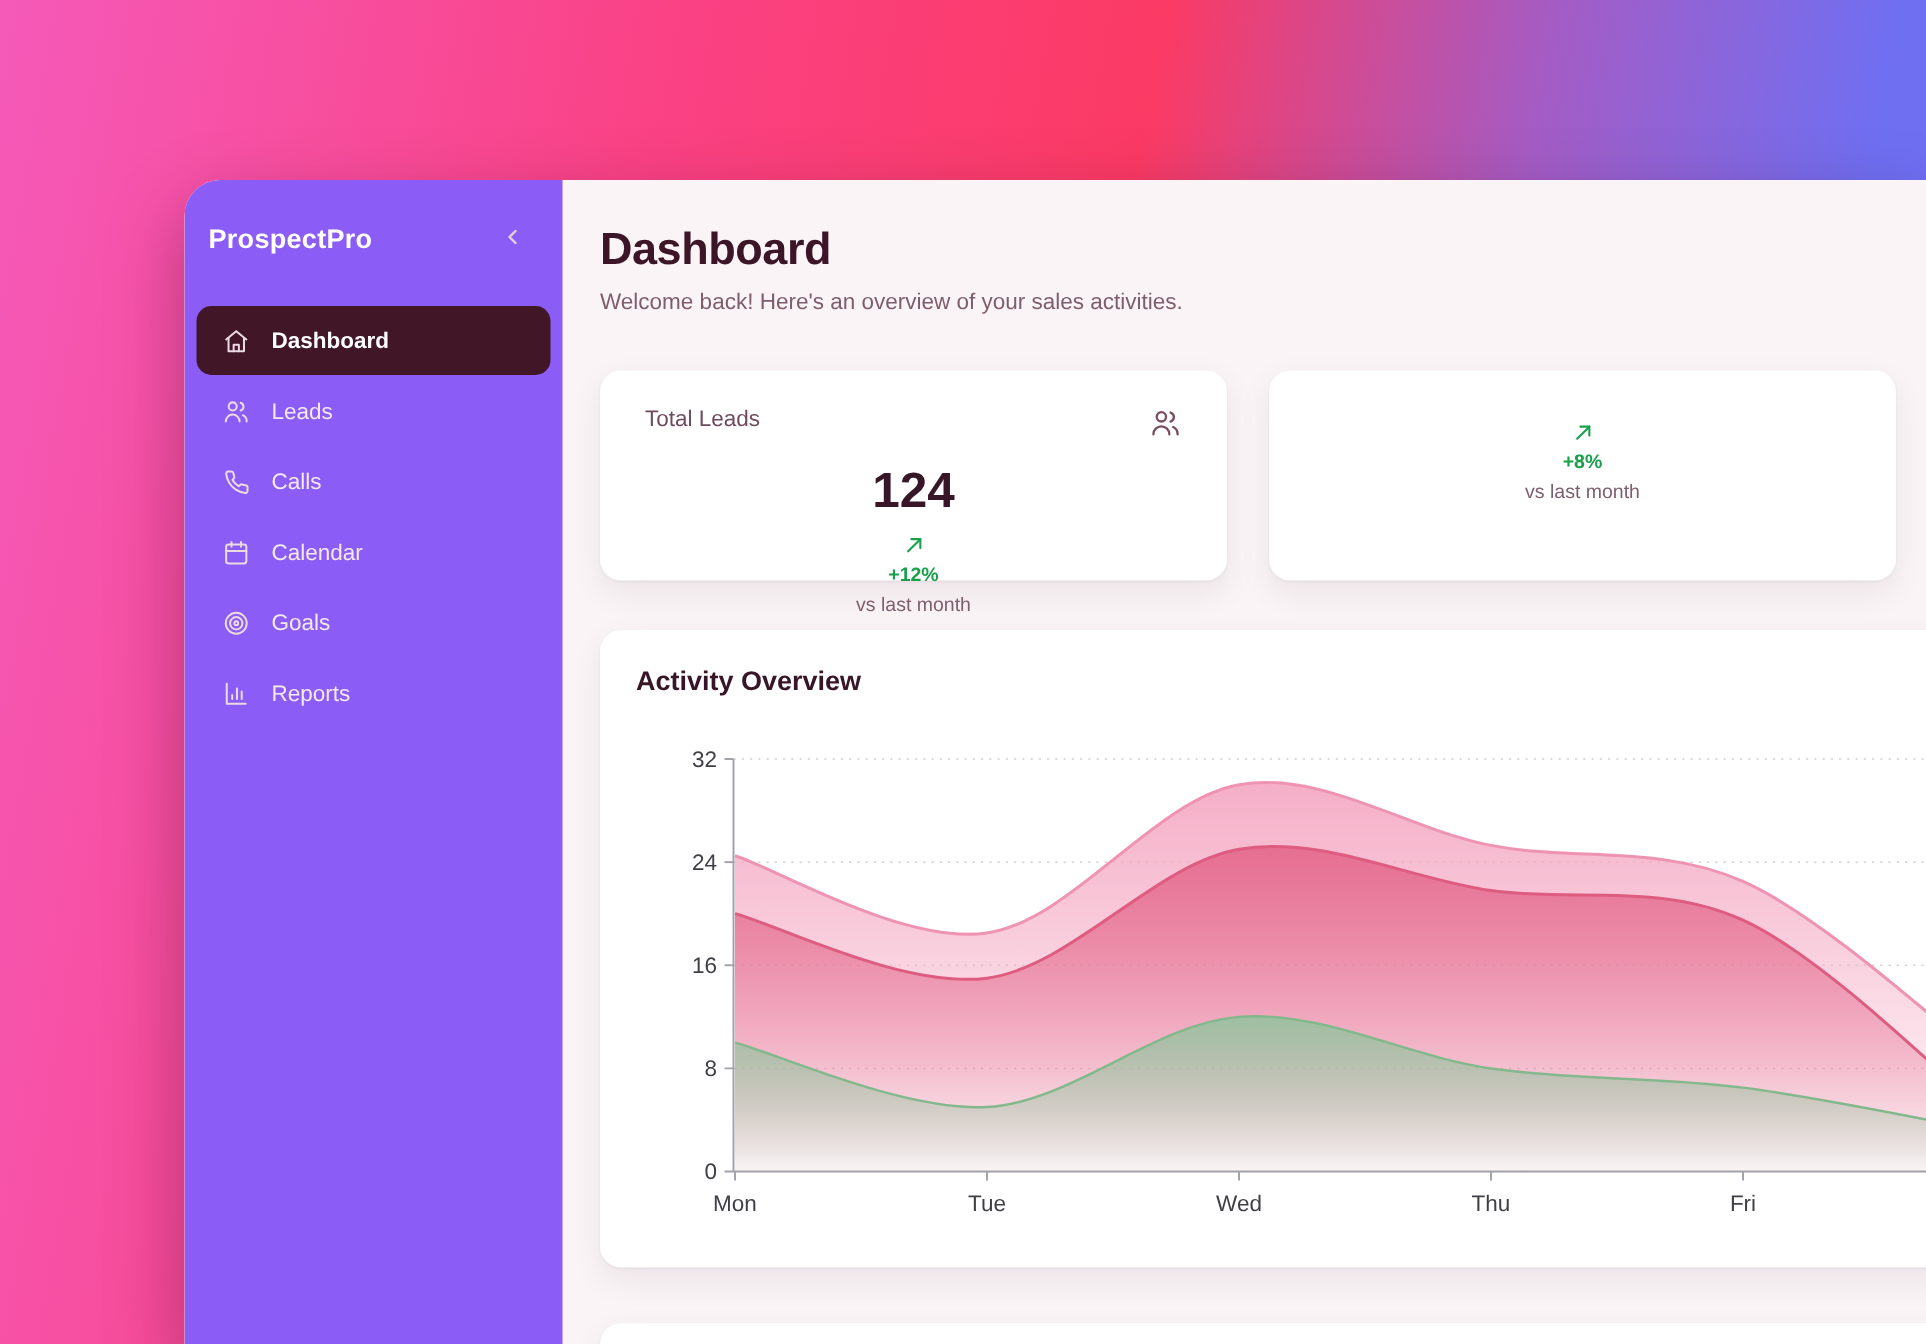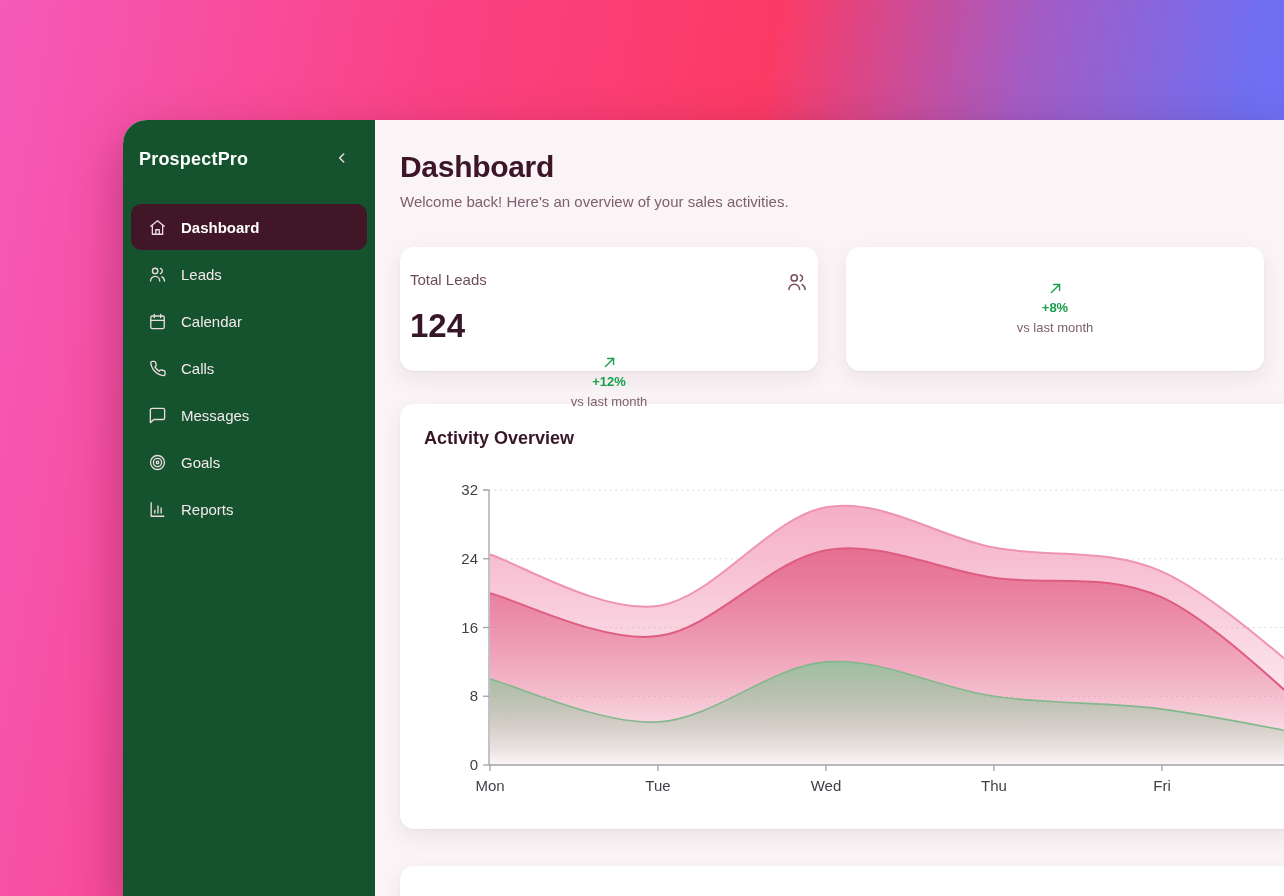--- a/index.html
+++ b/index.html
@@ -4,21 +4,21 @@
 <style>
   * { margin:0; padding:0; box-sizing:border-box; }
   html,body { width:1284px; height:896px; overflow:hidden; font-family:"Liberation Sans", sans-serif; }
   .stage { position:relative; width:1284px; height:896px; overflow:hidden;
     background:linear-gradient(100deg,#f55ab9 0%,#fa4183 32%,#fb3a64 54%,#a45cc4 72%,#6f6ff2 88%,#6b6ef4 100%); }
   .window { position:absolute; left:123px; top:120px; right:0; bottom:0;
     border-radius:24px 0 0 0; overflow:hidden; display:flex; background:#faf4f6;
     box-shadow:0 20px 50px rgba(60,10,40,.35); }
 
   
-  .sidebar { flex:0 0 252px; background:#14532d; color:#f4e9ee; padding:22px 8px 20px;
+  .sidebar { flex:0 0 252px; background:#8b5cf6; color:#f4e9ee; padding:22px 8px 20px;
     display:flex; flex-direction:column; }
   .side-header { display:flex; align-items:center; justify-content:space-between; padding:0 12px 0 8px; height:34px; }
   .brand { font-size:18px; font-weight:700; color:#ffffff; letter-spacing:.2px; }
   .collapse-btn { background:none; border:none; color:#e9d2dd; cursor:pointer; width:26px; height:26px;
     display:flex; align-items:center; justify-content:center; }
   .nav { margin-top:28px; display:flex; flex-direction:column; gap:1px; }
   .nav-item { display:flex; align-items:center; gap:14px; padding:13px 16px; border-radius:10px;
     color:#f4e9ee; font-size:15px; font-weight:500; text-decoration:none; cursor:pointer; }
   .nav-item.active { background:#411627; color:#ffffff; font-weight:600; }
   .nav-icon { display:flex; align-items:center; justify-content:center; width:20px; height:20px; color:#ecdae3; }
@@ -26,21 +26,21 @@
 
   
   .main { position:relative; flex:1 1 auto; padding:30px 0 0 25px; overflow:visible; }
   .page-title { font-size:30px; font-weight:800; color:#3c1527; letter-spacing:-.3px; }
   .page-subtitle { margin-top:9px; font-size:15px; color:#7e5e6d; }
 
   .card { background:#ffffff; border-radius:14px;
     box-shadow:0 1px 2px rgba(40,10,25,.05), 0 8px 22px rgba(60,21,39,.07); }
 
   .stats-row { display:flex; gap:28px; margin-top:37px; width:1320px; }
-  .stat-card { flex:0 0 418px; height:124px; padding:24px 10px; }
+  .stat-card { flex:0 0 418px; height:140px; padding:24px 30px;text-align:center; }
   .stat-top { display:flex; align-items:flex-start; justify-content:space-between; }
   .stat-label { font-size:15px; color:#6e4c5d; }
   .stat-icon { color:#7b4e62; }
   .stat-icon svg { width:22px; height:22px; }
   .stat-value { margin-top:10px; font-size:33px; font-weight:700; color:#371627; }
   .stat-trend { margin-top:11px; font-size:13px; display:flex; align-items:center; gap:5px;flex-direction:column; }
   .trend-icon { color:#18a04b; display:flex; }
   .trend-icon svg { width:13px; height:13px; }
   .trend-pct { color:#18a04b; font-weight:600; }
   .trend-note { color:#7e5e6d; }
@@ -86,41 +86,33 @@
                 <path d="M3.2 20.2c0-3.2 2.6-5.8 5.8-5.8s5.8 2.6 5.8 5.8"></path>
                 <path d="M15.7 4.4c1.4.5 2.4 1.8 2.4 3.3s-1 2.8-2.4 3.3"></path>
                 <path d="M17.6 14.9c1.9.9 3.2 2.9 3.2 5.3"></path>
               </svg>
             </span>
             <span class="nav-label">Leads</span>
           </a>
           <a class="nav-item">
             <span class="nav-icon">
               <svg viewBox="0 0 24 24" fill="none" stroke="currentColor" stroke-linecap="round" stroke-linejoin="round" stroke-width="1.7">
+                <path d="M21.5 16.6v2.6a1.8 1.8 0 0 1-2 1.8 18 18 0 0 1-7.8-2.8 17.7 17.7 0 0 1-5.4-5.4A18 18 0 0 1 3.5 5a1.8 1.8 0 0 1 1.8-2h2.6a1.8 1.8 0 0 1 1.8 1.5c.1.9.3 1.7.6 2.5a1.8 1.8 0 0 1-.4 1.9L8.8 10a14.5 14.5 0 0 0 5.4 5.4l1.1-1.1a1.8 1.8 0 0 1 1.9-.4c.8.3 1.6.5 2.5.6a1.8 1.8 0 0 1 1.8 1.8z"></path>
+              </svg>
+            </span>
+            <span class="nav-label">Calls</span>
+          </a>
+          <a class="nav-item">
+            <span class="nav-icon">
+              <svg viewBox="0 0 24 24" fill="none" stroke="currentColor" stroke-linecap="round" stroke-linejoin="round" stroke-width="1.7">
                 <rect x="3.5" y="5" width="17" height="16" rx="2"></rect>
                 <path d="M16 3v4M8 3v4M3.5 10.5h17"></path>
               </svg>
             </span>
             <span class="nav-label">Calendar</span>
-          </a>
-          <a class="nav-item">
-            <span class="nav-icon">
-              <svg viewBox="0 0 24 24" fill="none" stroke="currentColor" stroke-linecap="round" stroke-linejoin="round" stroke-width="1.7">
-                <path d="M21.5 16.6v2.6a1.8 1.8 0 0 1-2 1.8 18 18 0 0 1-7.8-2.8 17.7 17.7 0 0 1-5.4-5.4A18 18 0 0 1 3.5 5a1.8 1.8 0 0 1 1.8-2h2.6a1.8 1.8 0 0 1 1.8 1.5c.1.9.3 1.7.6 2.5a1.8 1.8 0 0 1-.4 1.9L8.8 10a14.5 14.5 0 0 0 5.4 5.4l1.1-1.1a1.8 1.8 0 0 1 1.9-.4c.8.3 1.6.5 2.5.6a1.8 1.8 0 0 1 1.8 1.8z"></path>
-              </svg>
-            </span>
-            <span class="nav-label">Calls</span>
-          </a>
-          <a class="nav-item">
-            <span class="nav-icon">
-              <svg viewBox="0 0 24 24" fill="none" stroke="currentColor" stroke-linecap="round" stroke-linejoin="round" stroke-width="1.7">
-                <path d="M21 15a2 2 0 0 1-2 2H7.5L3 21V5a2 2 0 0 1 2-2h14a2 2 0 0 1 2 2z"></path>
-              </svg>
-            </span>
-            <span class="nav-label">Messages</span>
           </a>
           <a class="nav-item">
             <span class="nav-icon">
               <svg viewBox="0 0 24 24" fill="none" stroke="currentColor" stroke-linecap="round" stroke-linejoin="round" stroke-width="1.7">
                 <circle cx="12" cy="12" r="8.8"></circle>
                 <circle cx="12" cy="12" r="5.2"></circle>
                 <circle cx="12" cy="12" r="1.6"></circle>
               </svg>
             </span>
             <span class="nav-label">Goals</span>

